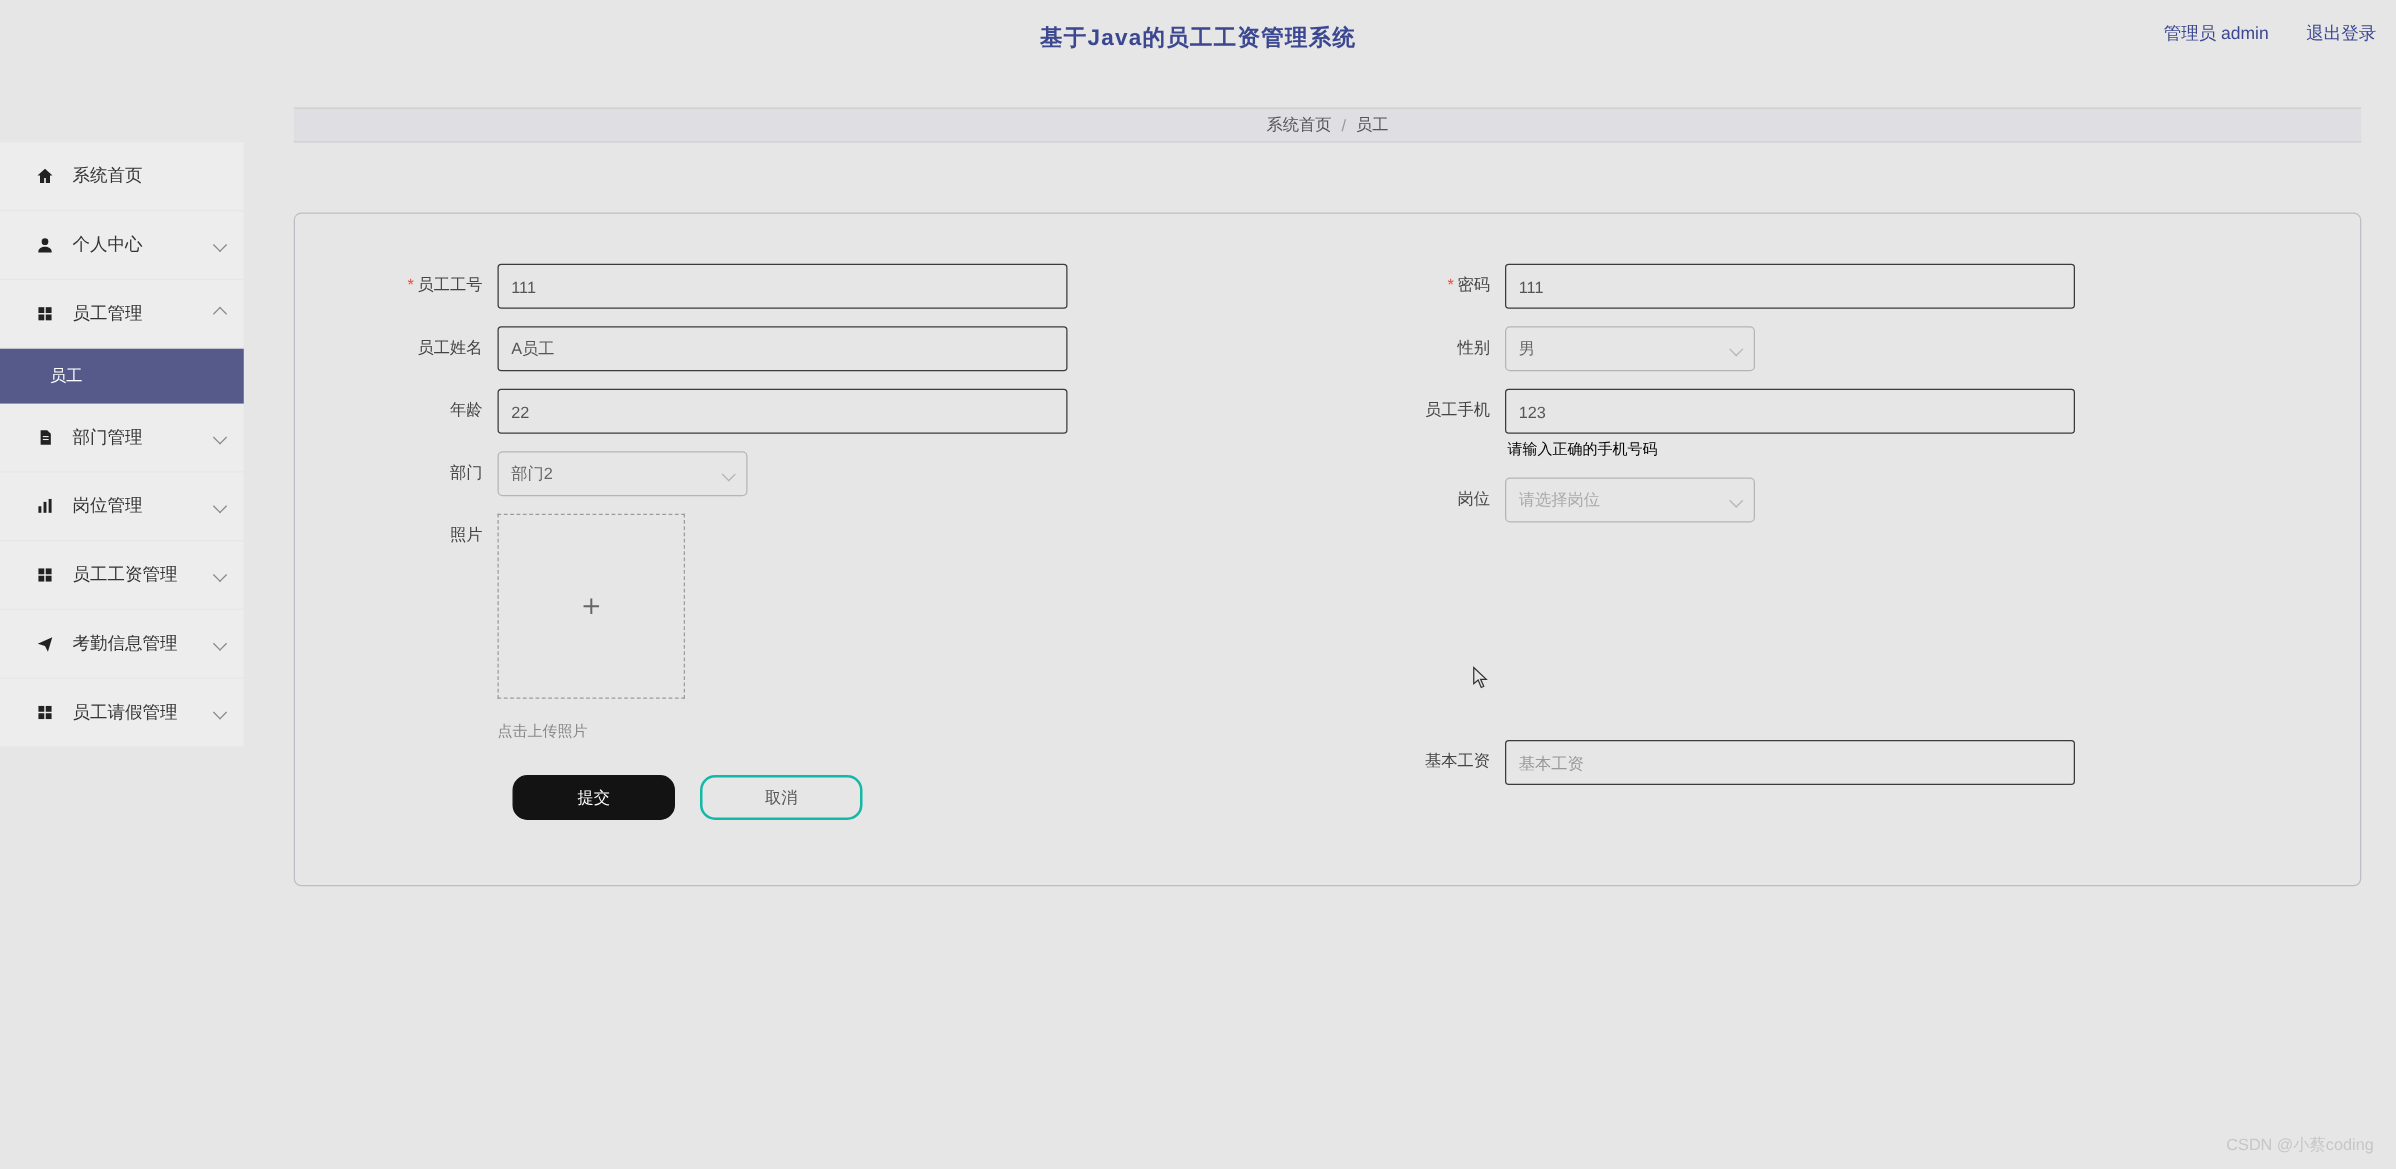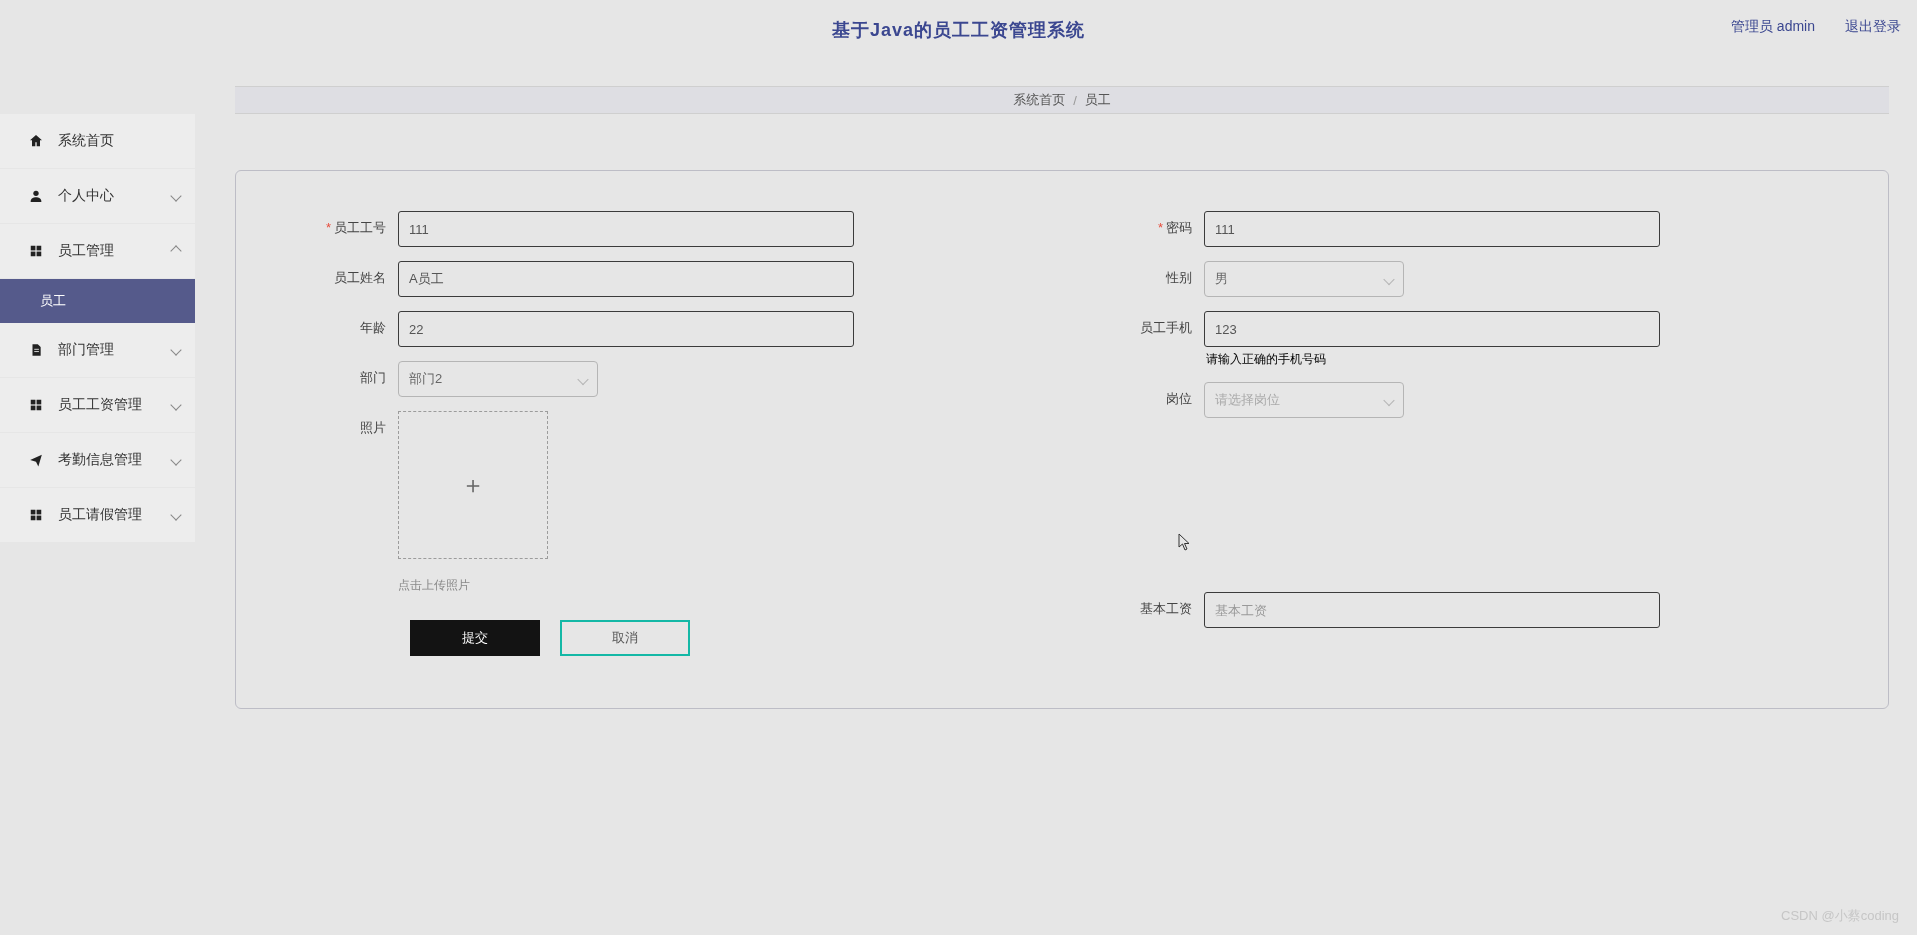--- a/index.html
+++ b/index.html
@@ -178,21 +178,21 @@
     .upload-hint { font-size: 12px; color: #888; margin-top: 18px; }
     .btn-row {
       display: flex;
       gap: 20px;
       margin-left: 142px;
       margin-top: 26px;
     }
     .btn {
       height: 36px;
       width: 130px;
-      border-radius: 0;
+      border-radius: 12px;
       font-size: 13px;
       cursor: pointer;
       display: flex;
       align-items: center;
       justify-content: center;
     }
     .btn-primary { background: #131313; color: #fff; border: 1px solid #131313; }
     .btn-default { background: #e6e6e6; color: #555; border: 2px solid #14b8a6; }
     .cursor-overlay {
       position: absolute;
@@ -286,20 +286,33 @@
             <rect x="9" y="10" width="8" height="1.5" fill="#ededed"></rect>
             <rect x="9" y="14" width="8" height="1.5" fill="#ededed"></rect>
           </svg>
       </span>
       <span>部门管理</span>
       <span class="chev">
           <span class="chevron-down"></span>
         </span>
     </div>
 
+    <div class="sidebar-item">
+      <span class="icon">
+        <svg width="14" height="14" viewBox="0 0 24 24" fill="currentColor">
+            <rect x="3" y="12" width="4" height="9"></rect>
+            <rect x="10" y="6" width="4" height="15"></rect>
+            <rect x="17" y="2" width="4" height="19"></rect>
+          </svg>
+      </span>
+      <span>岗位管理</span>
+      <span class="chev">
+          <span class="chevron-down"></span>
+        </span>
+    </div>
 
     <div class="sidebar-item">
       <span class="icon">
         <svg width="14" height="14" viewBox="0 0 24 24" fill="currentColor">
             <rect x="3" y="3" width="8" height="8"></rect>
             <rect x="13" y="3" width="8" height="8"></rect>
             <rect x="3" y="13" width="8" height="8"></rect>
             <rect x="13" y="13" width="8" height="8"></rect>
           </svg>
       </span>

